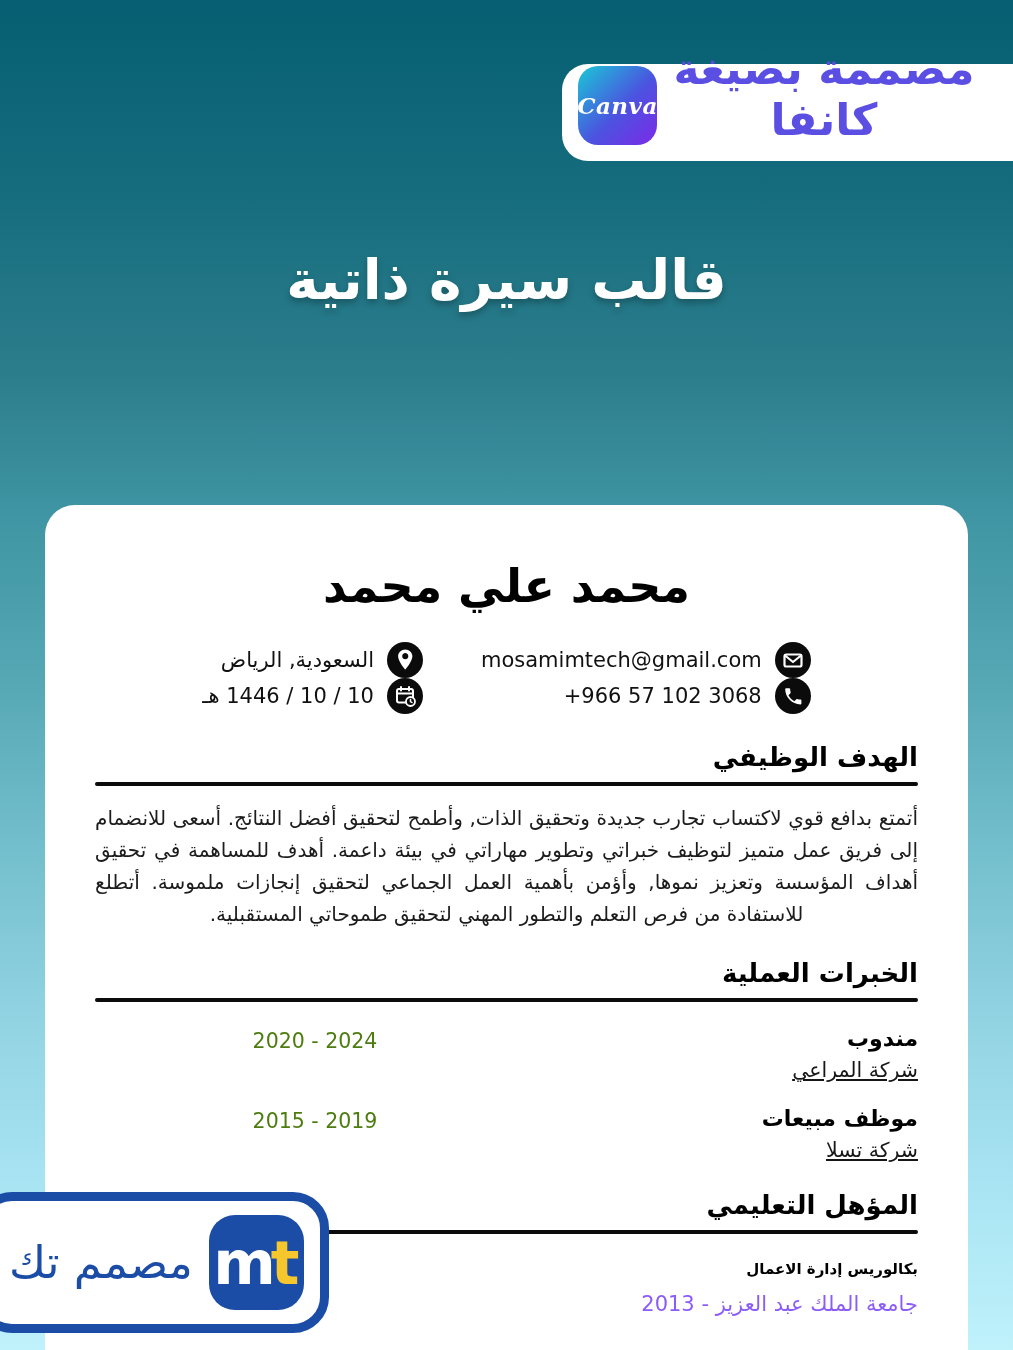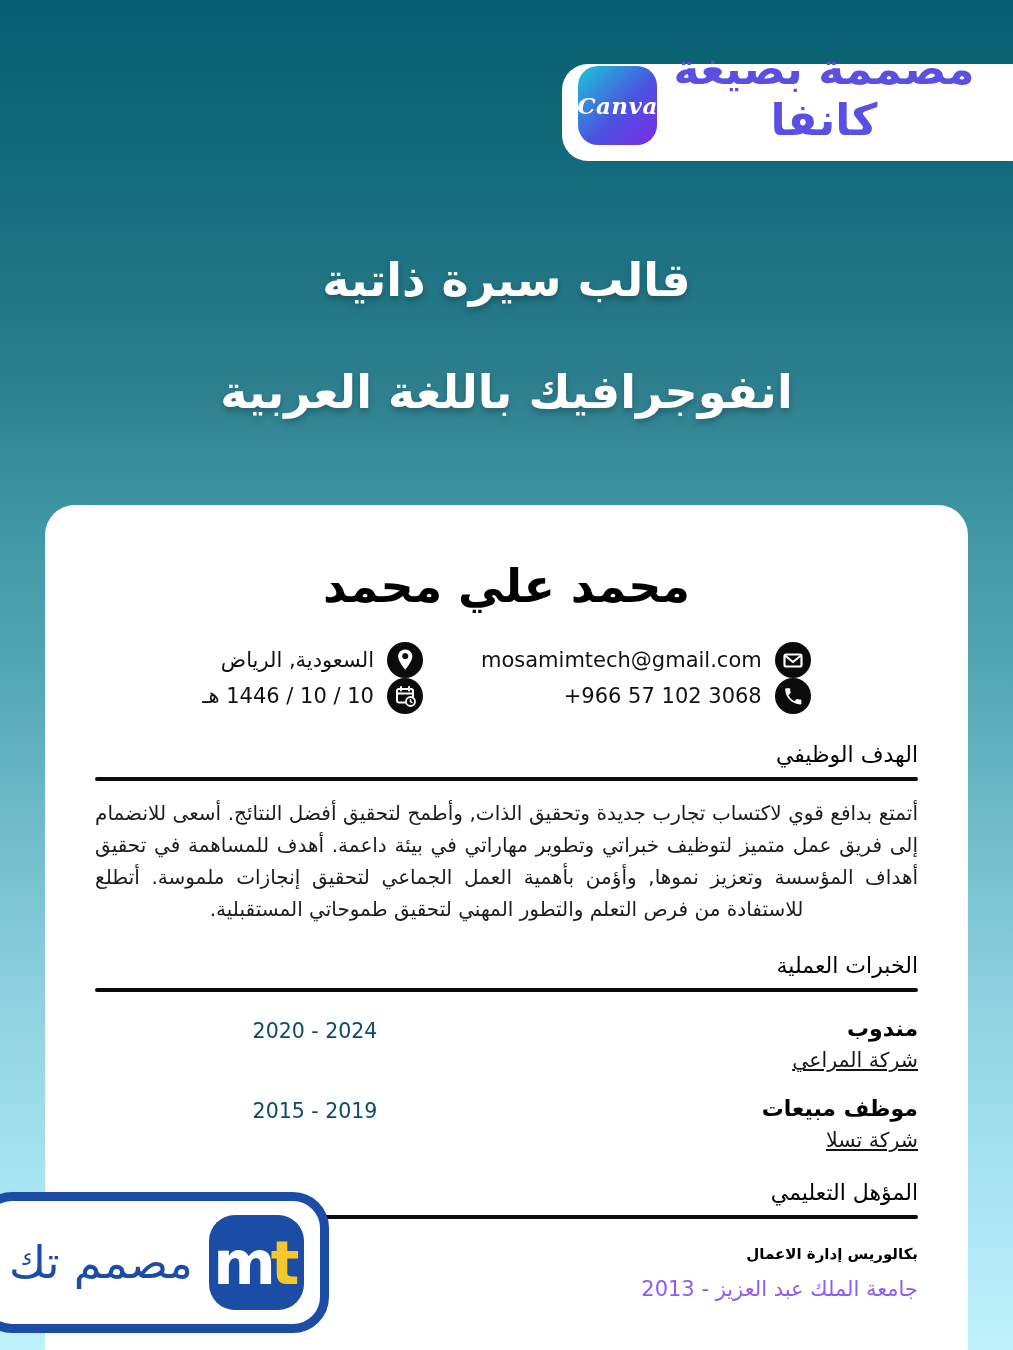--- a/index.html
+++ b/index.html
@@ -25,50 +25,50 @@
     color:#fff;font-family:"DejaVu Serif","Liberation Serif",serif;
     font-style:italic;font-weight:bold;font-size:23px;letter-spacing:.5px;
   }
   .canva-badge .label{
     flex:1;text-align:center;direction:rtl;
     color:#5b4fe3;font-weight:bold;font-size:44px;
   }
   
   .main-title{
     position:absolute;top:224px;left:0;right:0;text-align:center;direction:rtl;
-    color:#ffffff;font-weight:bold;font-size:46px;line-height:112px;
+    color:#ffffff;font-weight:bold;font-size:55px;line-height:112px;
     text-shadow:0 4px 6px rgba(0,0,0,.25);
   }
   
   .card{
     position:absolute;top:505px;left:45px;width:923px;height:905px;
     background:#ffffff;border-radius:30px;box-sizing:border-box;
     padding:28px 50px;direction:rtl;color:#111;
   }
   .cv-name{
     text-align:center;font-size:46px;font-weight:bold;color:#000;
     margin:26px 0 28px;line-height:1.2;
   }
   .contacts{display:flex;justify-content:center;gap:58px;}
   .contact-col{display:flex;flex-direction:column;gap:0;}
   .contact-row{display:flex;align-items:center;gap:13px;font-size:21px;}
   .cicon{width:36px;height:36px;flex:0 0 auto;display:block;}
   .section{margin-top:28px;}
-  .section h2{margin:0 0 10px;font-size:22px;font-weight:normal;color:#000;}
+  .section h2{margin:0 0 10px;font-size:26px;font-weight:bold;color:#000;}
   .rule{height:4px;background:#0b0b0b;border-radius:2px;}
   .objective-text{
     margin:16px 0 0;font-size:20px;line-height:1.6;color:#1c1c1c;
     text-align:justify;text-align-last:center;
   }
   .xp-row{display:flex;margin-top:24px;}
   .xp-head{flex:1;}
   .xp-title{font-size:22px;font-weight:bold;color:#000;}
   .xp-company{font-size:20.5px;margin-top:7px;color:#161616;text-decoration:underline;}
   .xp-dates{width:440px;flex:0 0 auto;text-align:center;direction:ltr;
-    font-size:20.5px;padding-top:3px;color:#0c4a6e;}
+    font-size:20.5px;padding-top:3px;color:#4d7c0f;}
   .edu-degree{font-size:15px;font-weight:bold;color:#000;margin-top:26px;}
   .edu-university{font-size:21px;margin-top:14px;color:#8b5cf6;}
   
   .mt-badge{
     position:absolute;left:-24px;top:1192px;height:141px;z-index:5;
     background:#ffffff;border:9px solid #1b4da6;border-radius:36px;
     display:flex;align-items:center;direction:rtl;gap:16px;
     padding:0 16px 0 24px;box-sizing:border-box;
   }
   .mt-logo{
@@ -85,21 +85,20 @@
 
 <div class="canva-badge">
   <div class="canva-logo">
     <span>Canva</span>
   </div>
   <div class="label">مصممة بصيغة كانفا</div>
 </div>
 
 <div class="main-title">
   <div>قالب سيرة ذاتية</div>
-  <div>انفوجرافيك باللغة العربية</div>
 </div>
 
 <div class="card">
 
   <h1 class="cv-name">محمد علي محمد</h1>
 
   <div class="contacts">
     <div class="contact-col">
       <div class="contact-row">
         <svg class="cicon" viewBox="0 0 36 36">

